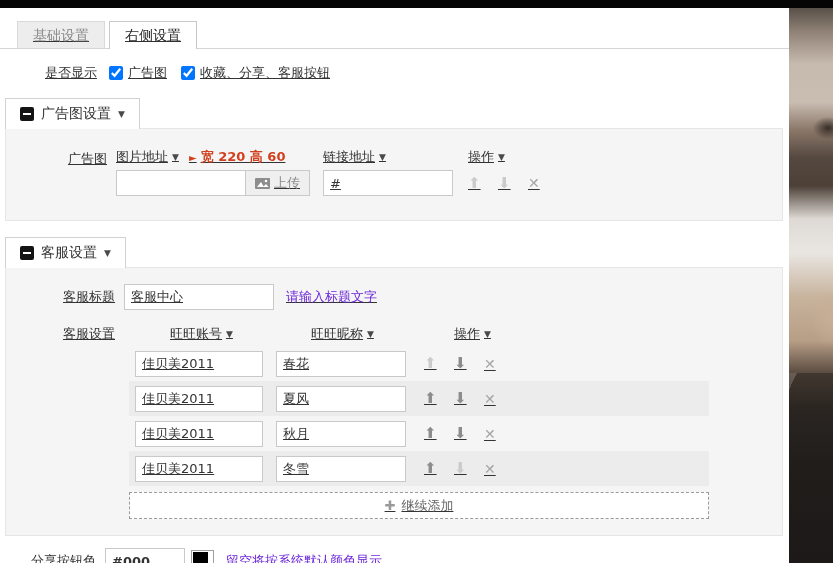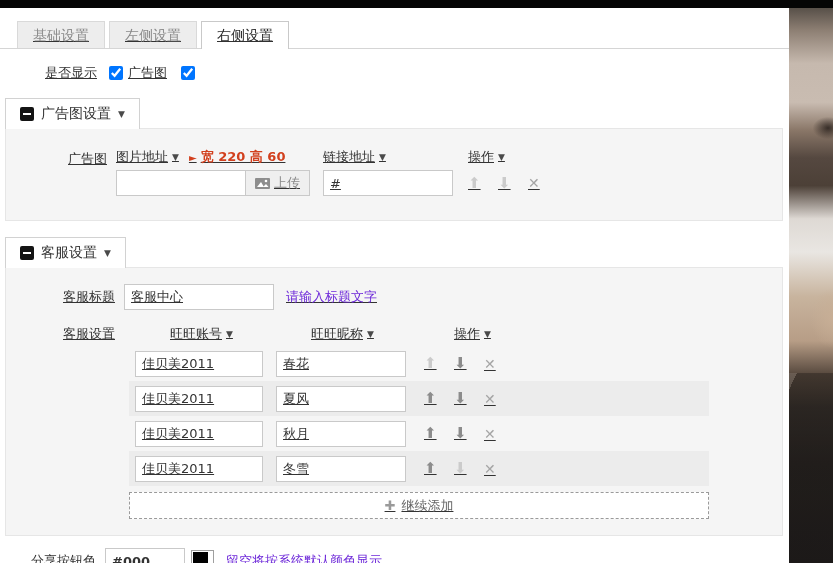--- a/index.html
+++ b/index.html
@@ -98,32 +98,32 @@
 <div class="stage">
   <div class="topbar"></div>
   <div class="photo">
       <div class="lapel"></div>
     </div>
 
   <div class="content">
 
     <div class="tabbar">
       <div class="tab">基础设置</div>
-      <div class="tab">左侧设置</div>
       <div class="tab active">右侧设置</div>
     </div>
 
     <div class="display-row">
       <span class="lbl">是否显示</span>
       <label>
         <input type="checkbox" checked="true" style="">
         <span>广告图</span>
       </label>
       <label>
         <input type="checkbox" checked="true" style="">
+        <span>收藏、分享、客服按钮</span>
       </label>
     </div>
 
     <div class="section">
       <div class="section-tab">
         <span class="minus"></span>
         <span>广告图设置</span>
         <span class="caret">▼</span>
       </div>
       <div class="panel ad-panel">

